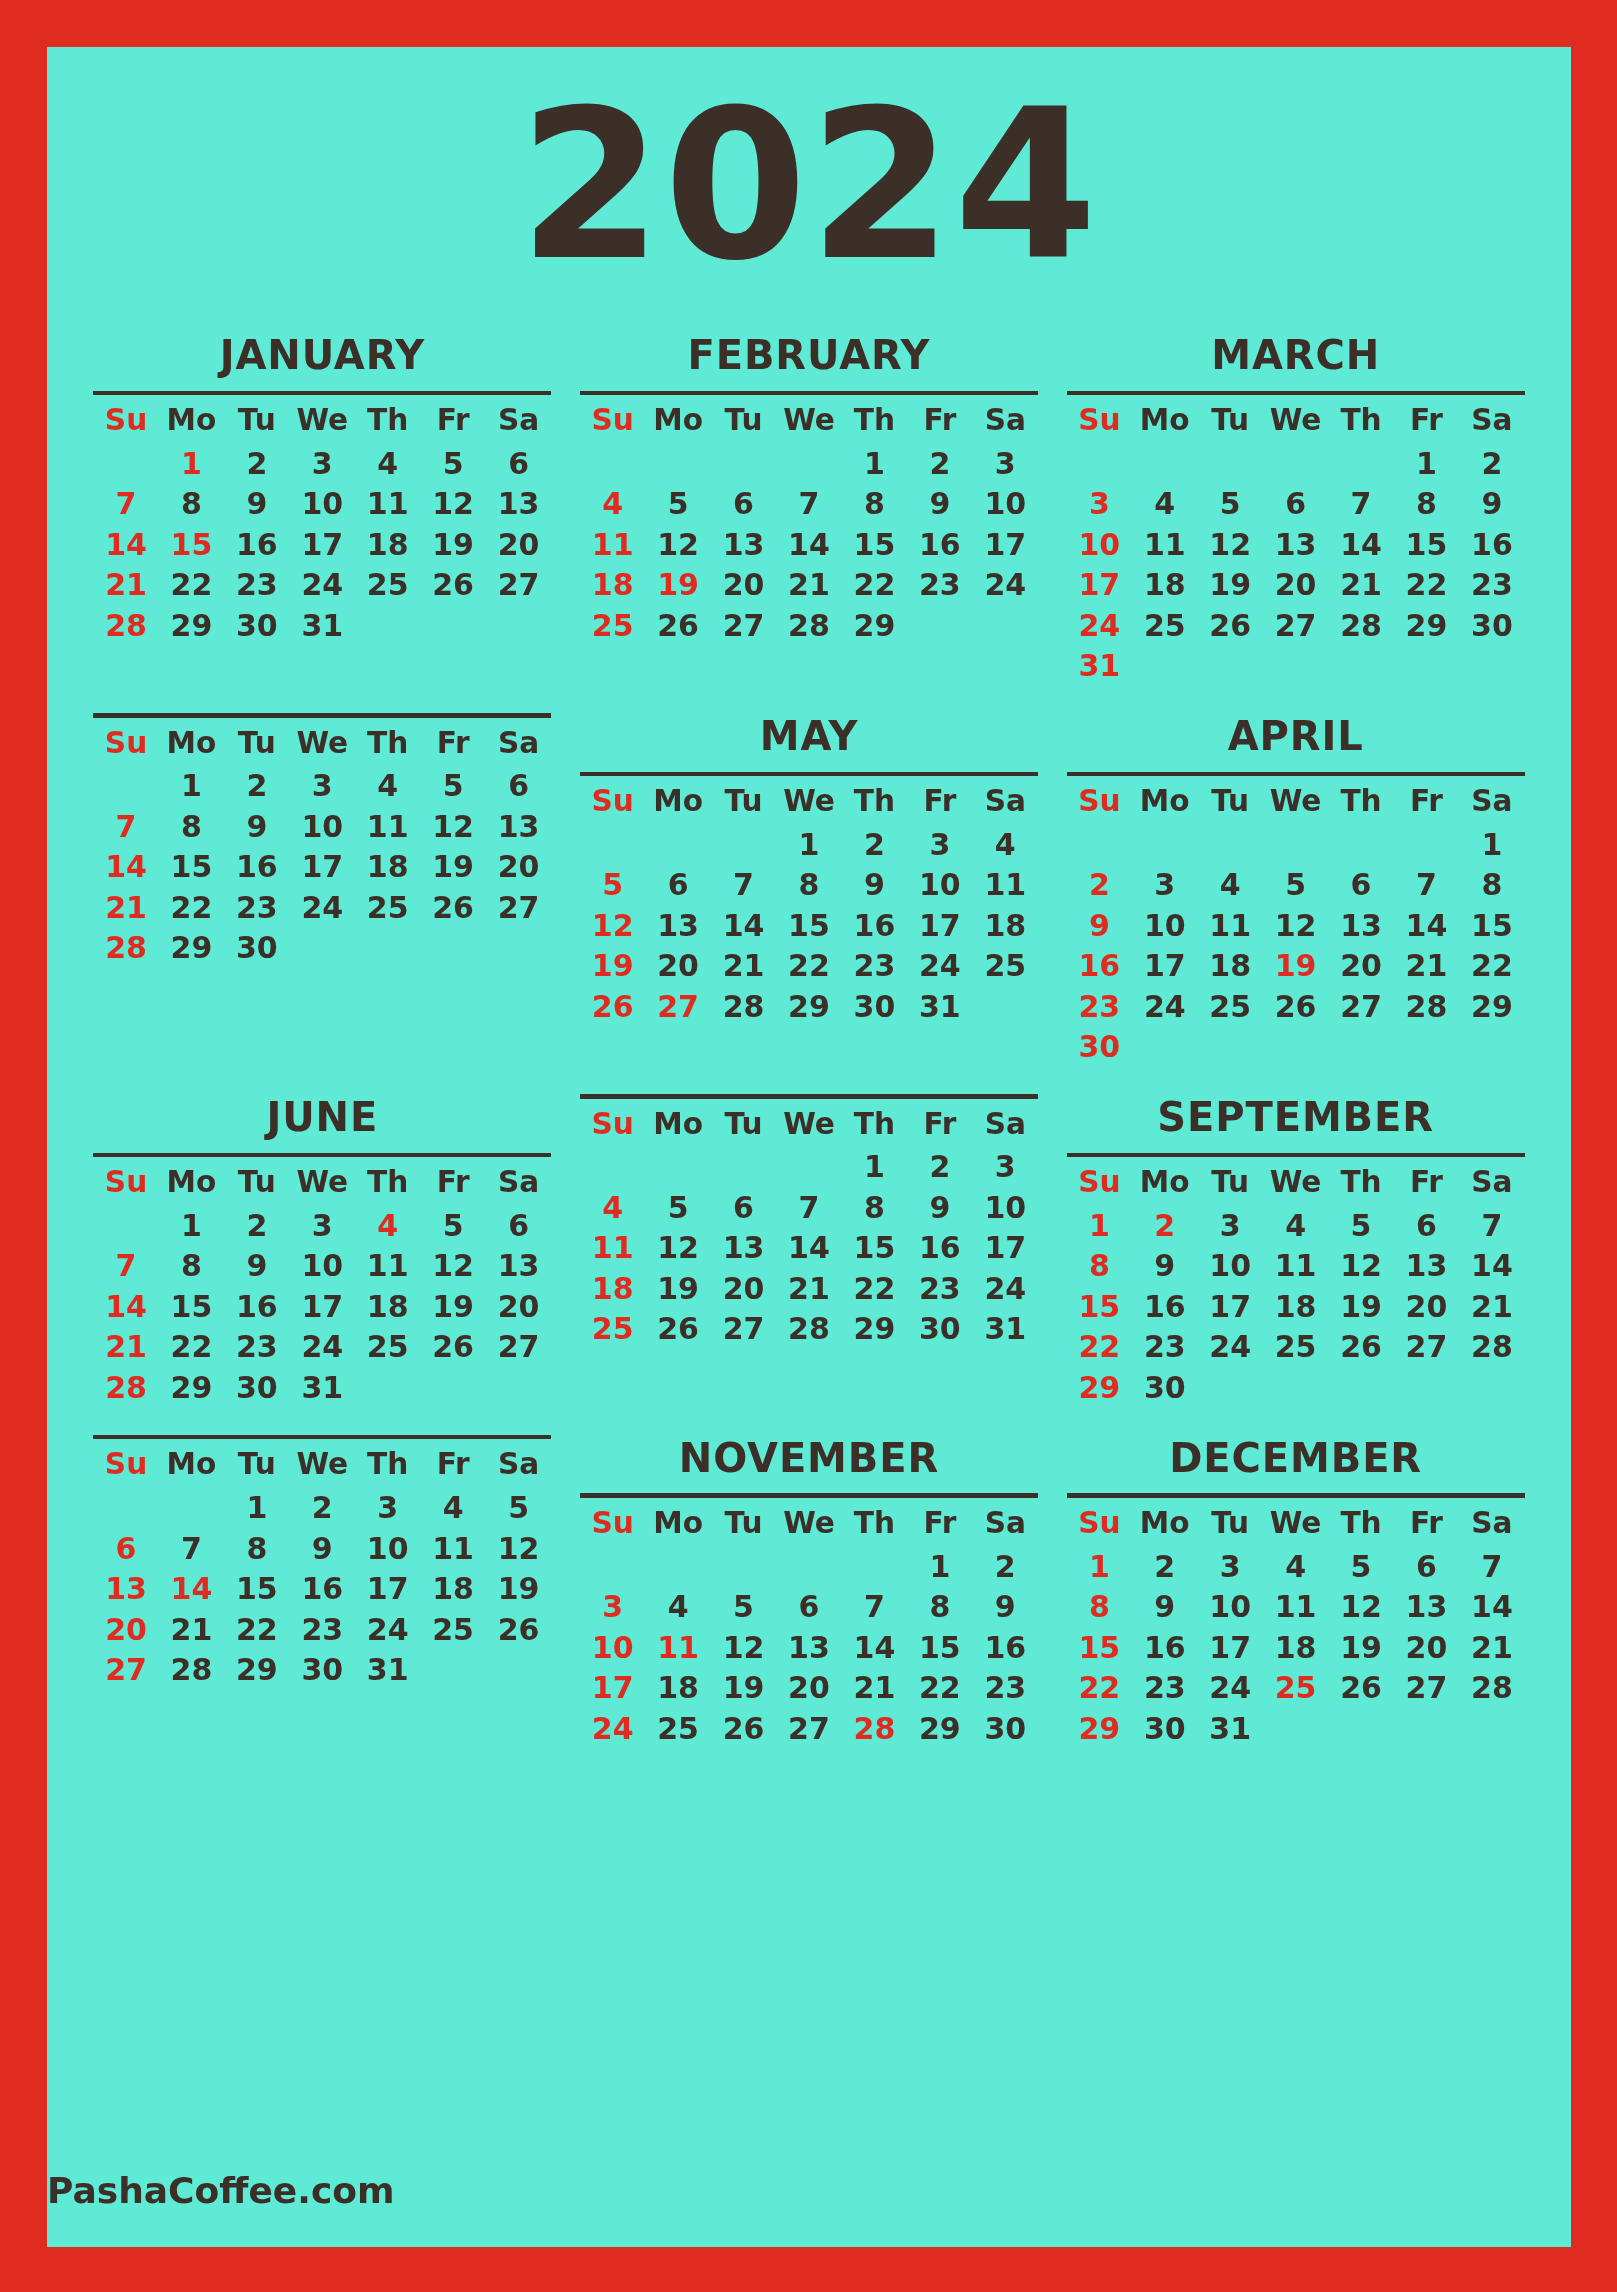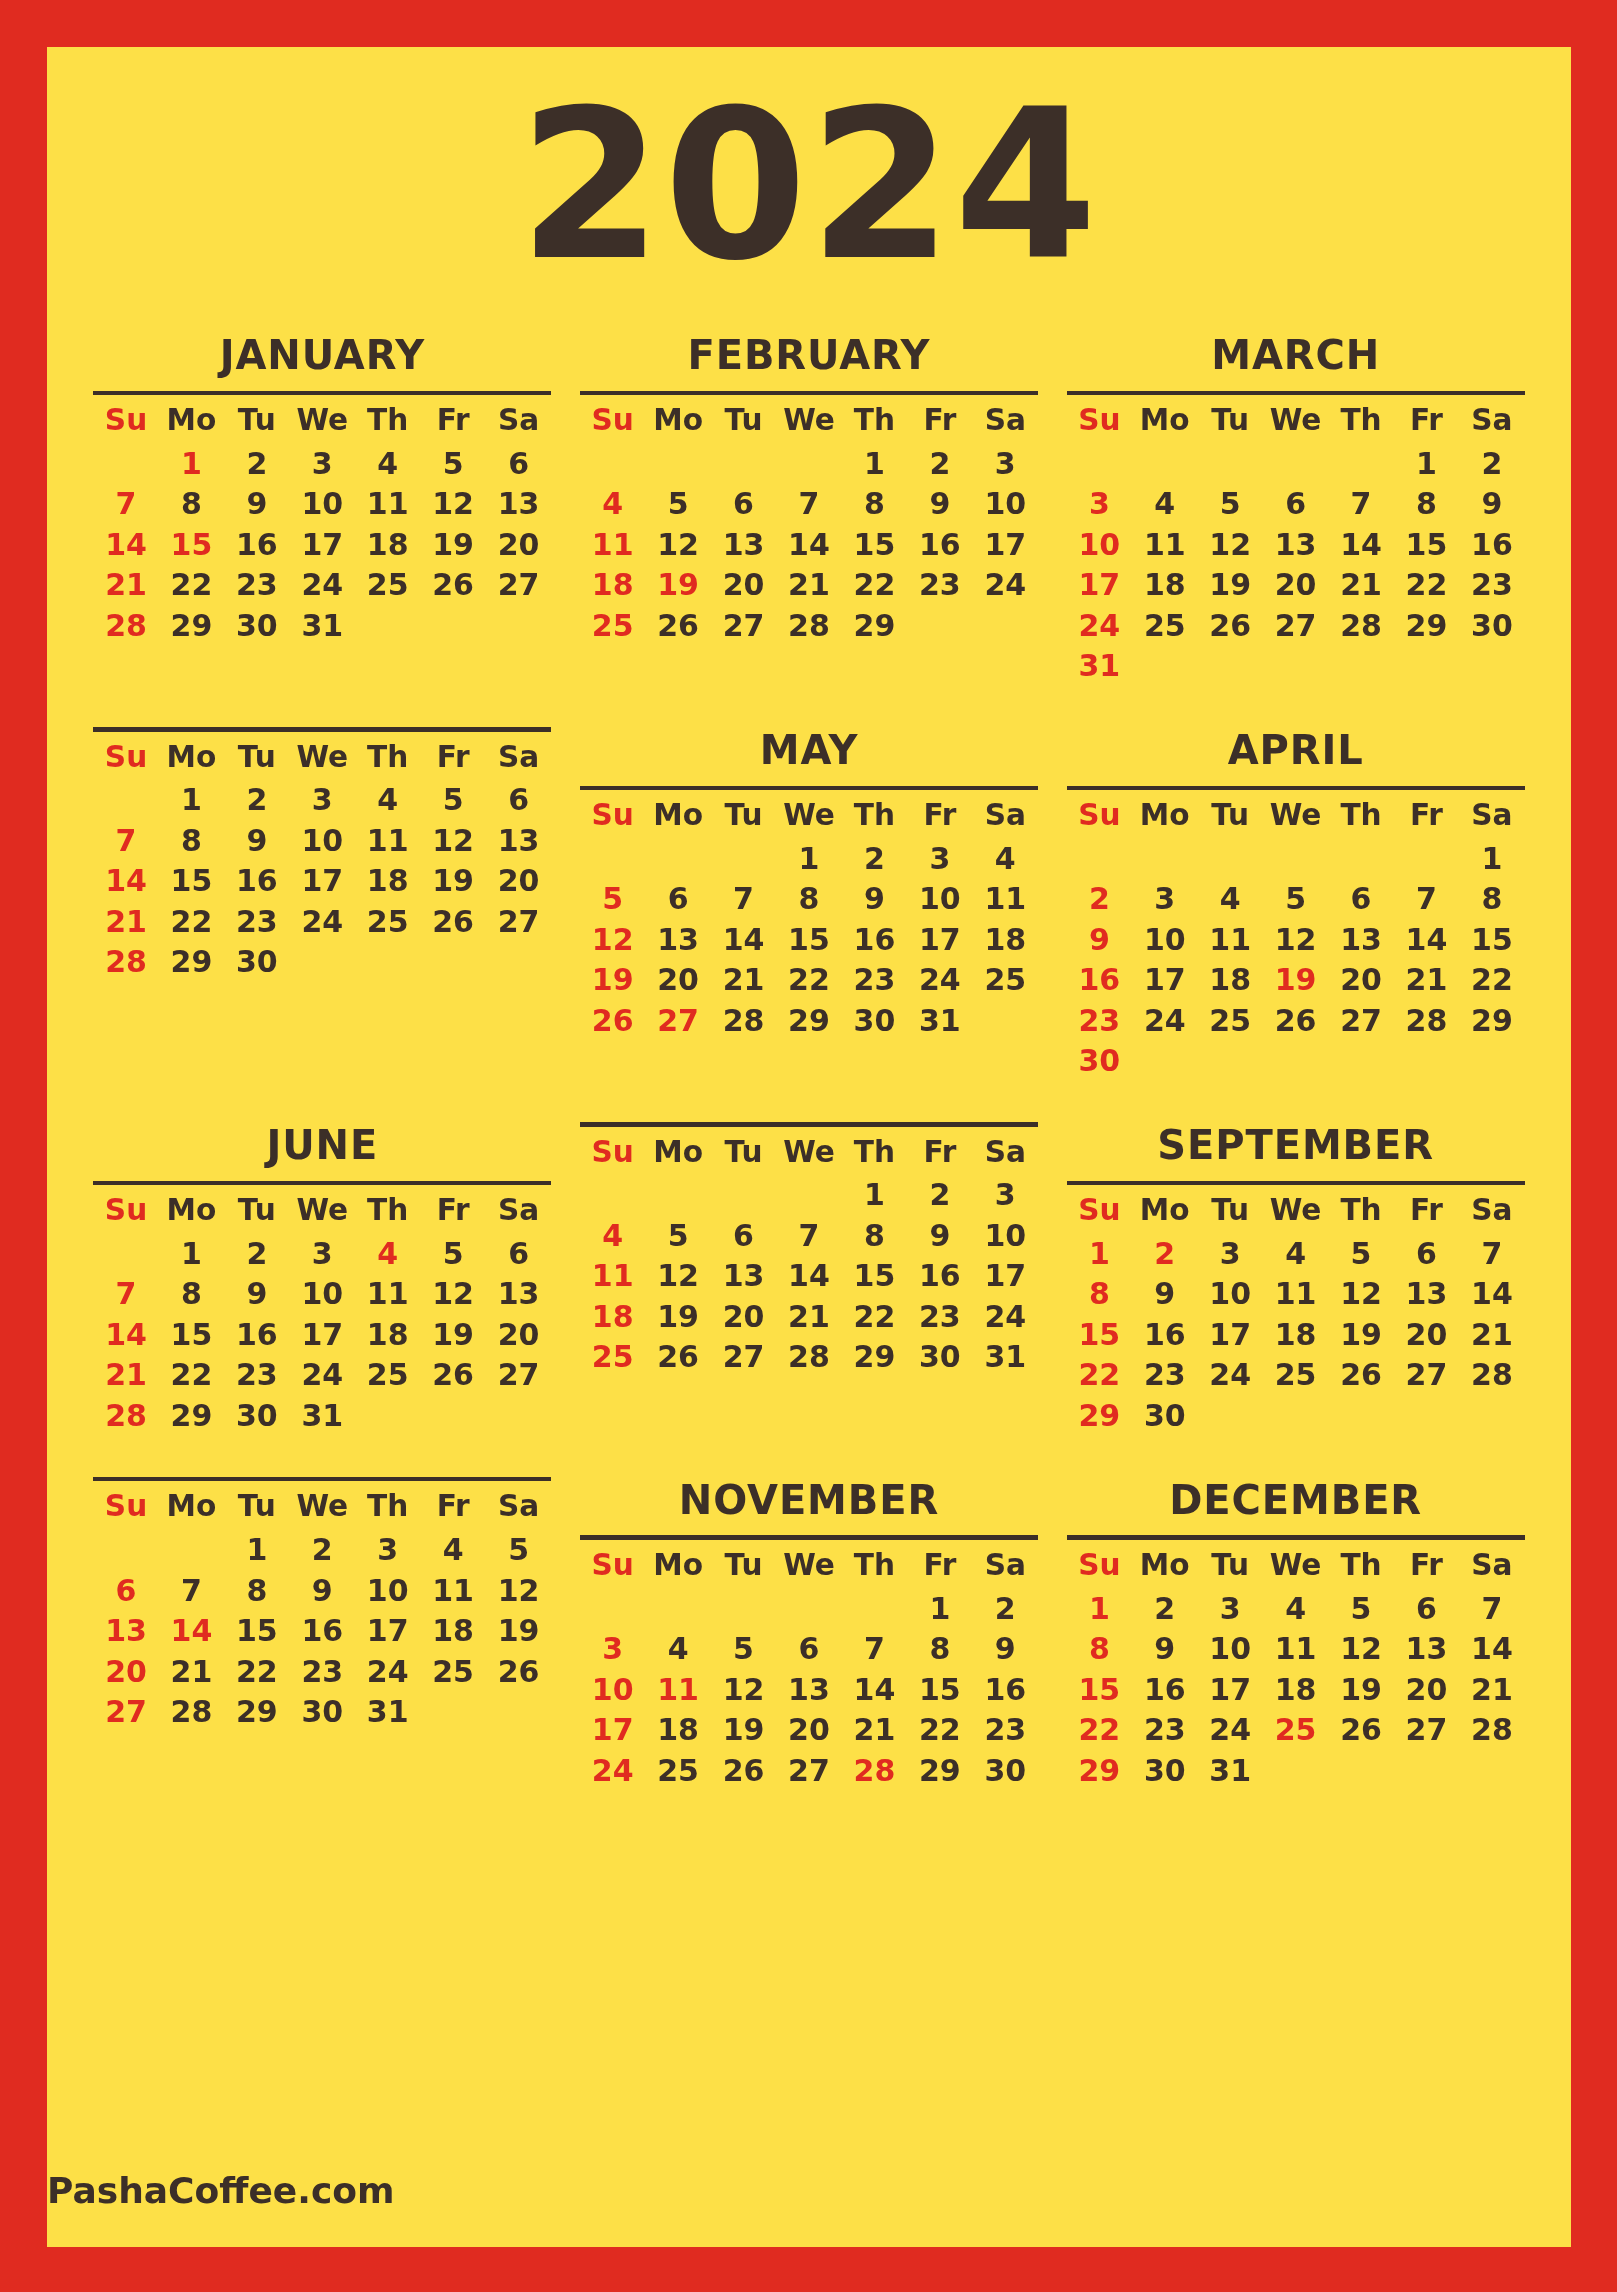--- a/index.html
+++ b/index.html
@@ -12,37 +12,37 @@
     background: #e02b20;
     font-family: "Liberation Sans", sans-serif;
     overflow: hidden;
   }
   .page {
     position: absolute;
     left: 47px;
     top: 47px;
     width: 1524px;
     height: 2200px;
-    background: #fde047;
+    background: #5eead4;
   }
   .year-title {
     text-align: center;
     font-size: 206px;
     font-weight: bold;
     color: #3c2f28;
     letter-spacing: 1.8px;
     line-height: 1;
     padding-top: 36px;
     font-family: "DejaVu Sans", sans-serif;
   }
   .grid {
     margin-top: 43px;
     display: grid;
     grid-template-columns: repeat(3, 1fr);
-    row-gap: 41px;
+    row-gap: 27px;
     padding: 0 32px;
   }
   .month {
     padding: 0 14.3px;
   }
   .month-name {
     text-align: center;
     font-size: 40px;
     font-weight: bold;
     color: #3c2f28;

